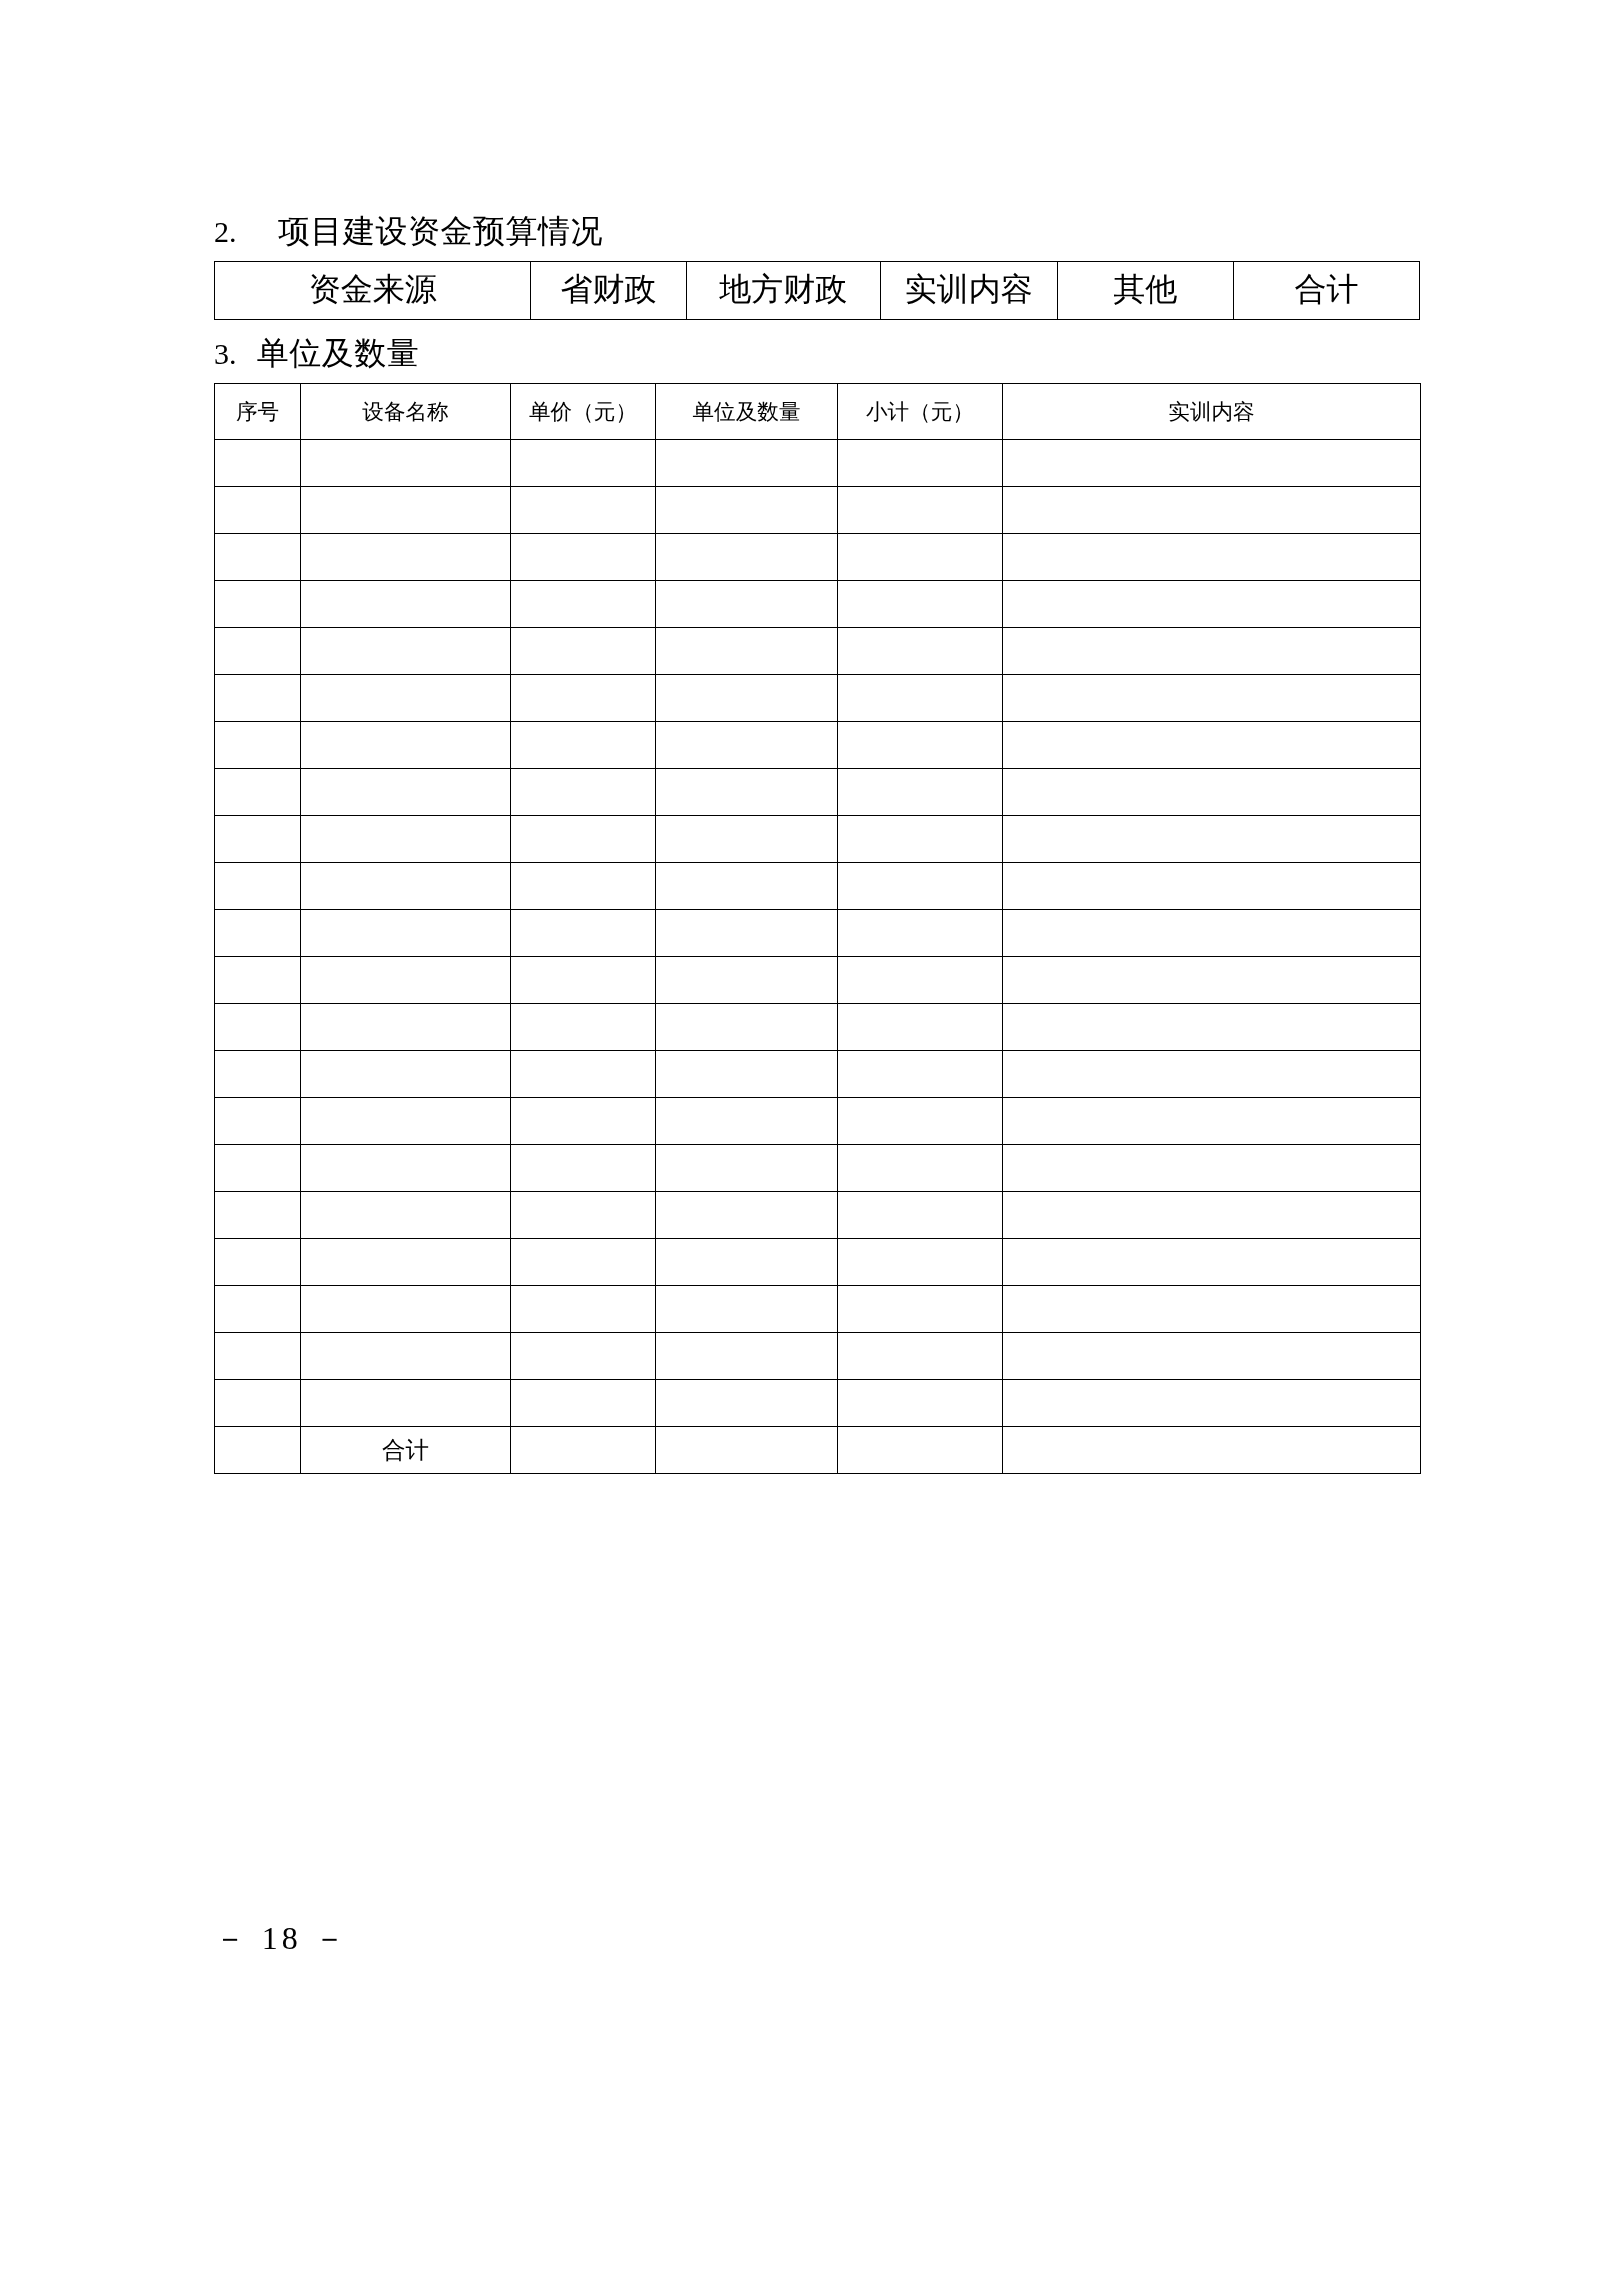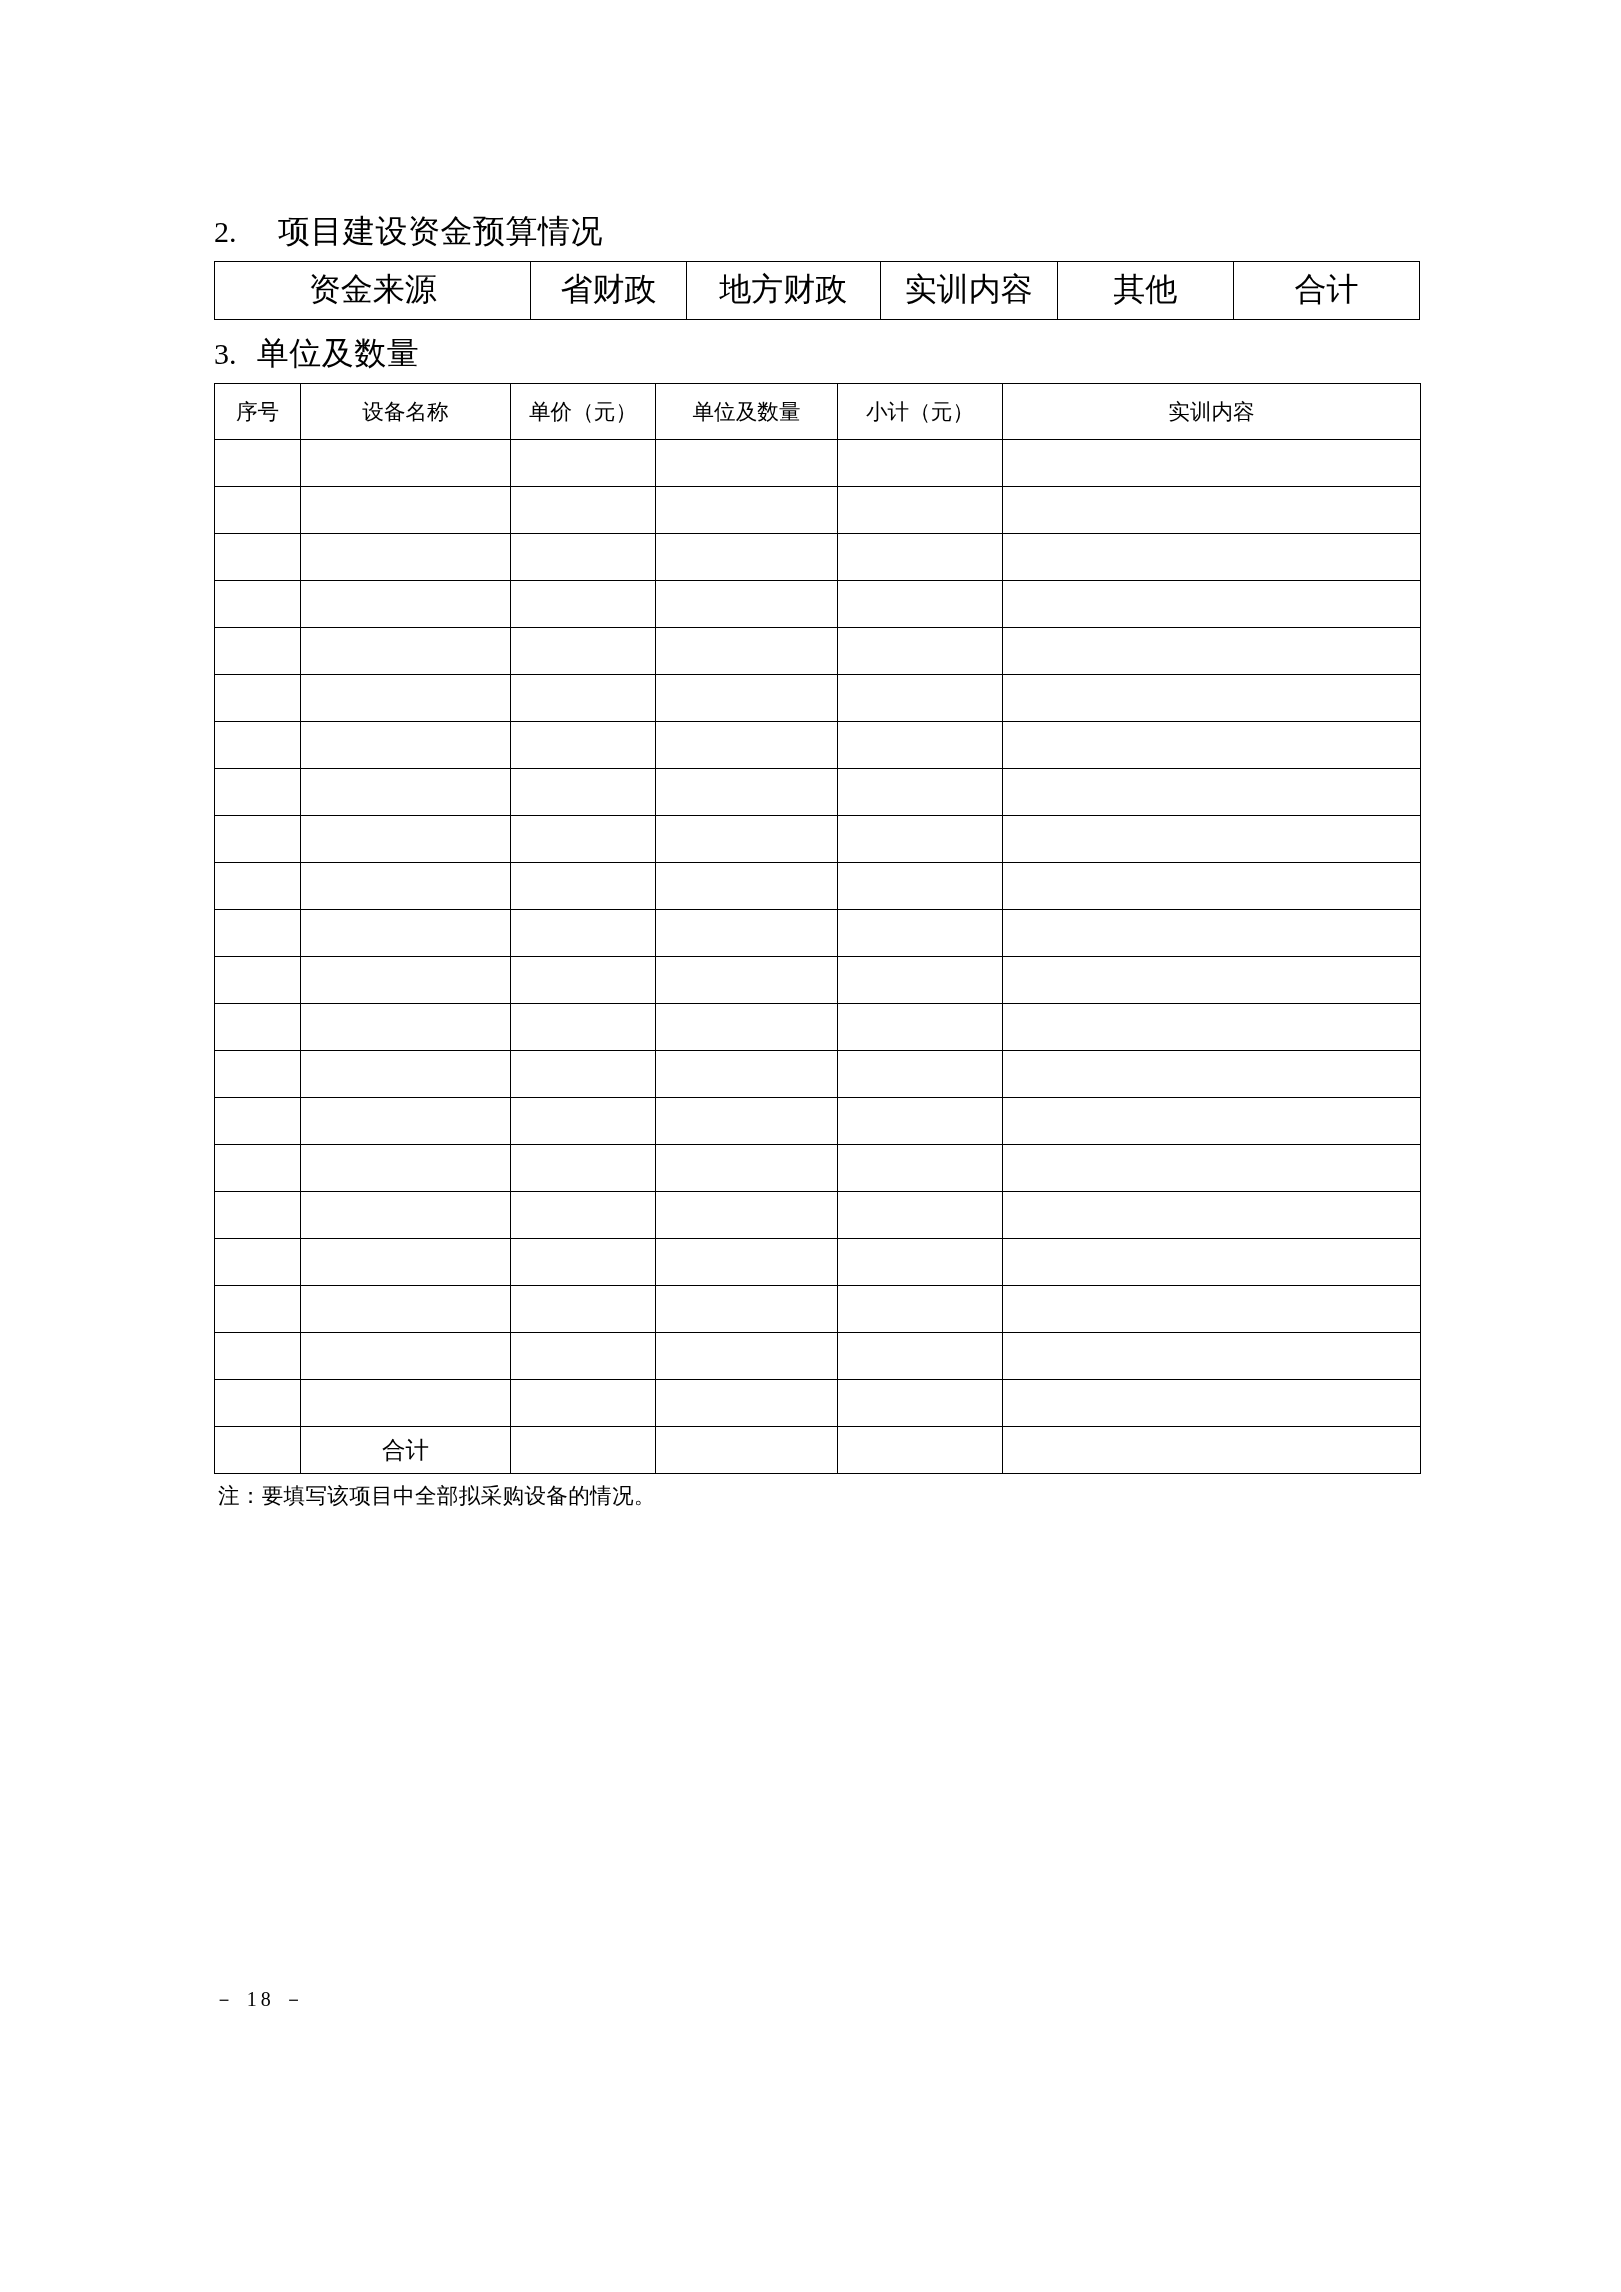--- a/index.html
+++ b/index.html
@@ -98,22 +98,22 @@
     font-size: 21.6px;
     font-family: "Liberation Serif", serif;
     margin-top: 6.9px;
     padding-left: 3.9px;
     letter-spacing: 0.3px;
   }
 
   .page-number {
     position: absolute;
     left: 214px;
-    top: 1986px;
-    font-size: 20px;
+    top: 1917px;
+    font-size: 32px;
     font-family: "Liberation Serif", serif;
     letter-spacing: 3.9px;
   }
 </style>
 </head>
 <body>
 
 <div class="page">
   <div class="content">
 
@@ -343,19 +343,18 @@
             <td></td>
             <td class="total-label">合计</td>
             <td></td>
             <td></td>
             <td></td>
             <td></td>
           </tr>
         </tbody>
     </table>
 
-    <div class="note">注：要填写该项目中全部拟采购设备的情况。</div>
 
   </div>
 
   <div class="page-number">－ 18 －</div>
 </div>
 
 
 </body></html>

